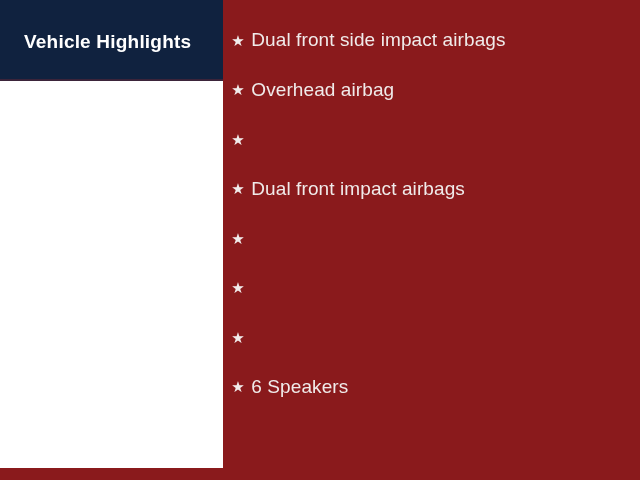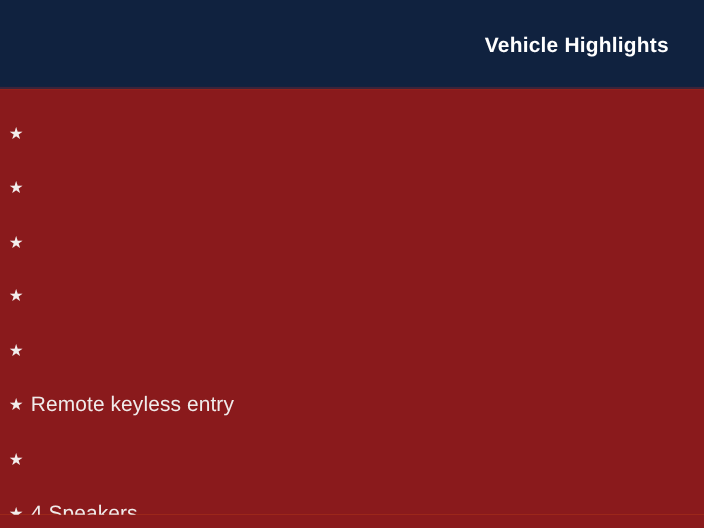--- a/index.html
+++ b/index.html
@@ -11,22 +11,22 @@
     height: 480px;
     overflow: hidden;
     font-family: "Liberation Sans", sans-serif;
     background: #8a1a1c;
   }
   #app {
     position: relative;
     width: 640px;
     height: 468px;
     display: flex;
-    flex-direction: column;
-    background: #f97316;
+    flex-direction: row;
+    background: #ffffff;
   }
 
   
   .header {
     position: relative;
     flex: 0 0 auto;
     height: 81px;
     background: #10223f;
     display: flex;
     align-items: center;
@@ -99,48 +99,50 @@
   <div class="header">
     <div class="header-title">Vehicle Highlights</div>
     <div class="header-divider"></div>
   </div>
 
   <div class="body-panel">
     <ul class="highlights-list">
 
       <li class="highlight-item">
         <span class="bullet-star">★</span>
+        <span class="highlight-label">Dual front side impact airbags</span>
+      </li>
+
+      <li class="highlight-item">
+        <span class="bullet-star">★</span>
+        <span class="highlight-label">Overhead airbag</span>
+      </li>
+
+      <li class="highlight-item">
+        <span class="bullet-star">★</span>
+      </li>
+
+      <li class="highlight-item">
+        <span class="bullet-star">★</span>
+        <span class="highlight-label">Dual front impact airbags</span>
       </li>
 
       <li class="highlight-item">
         <span class="bullet-star">★</span>
       </li>
 
       <li class="highlight-item">
         <span class="bullet-star">★</span>
       </li>
 
       <li class="highlight-item">
         <span class="bullet-star">★</span>
       </li>
 
       <li class="highlight-item">
         <span class="bullet-star">★</span>
-      </li>
-
-      <li class="highlight-item">
-        <span class="bullet-star">★</span>
-        <span class="highlight-label">Remote keyless entry</span>
-      </li>
-
-      <li class="highlight-item">
-        <span class="bullet-star">★</span>
-      </li>
-
-      <li class="highlight-item">
-        <span class="bullet-star">★</span>
-        <span class="highlight-label">4 Speakers</span>
+        <span class="highlight-label">6 Speakers</span>
       </li>
 
     </ul>
   </div>
 
 </div>
 
 </body></html>

